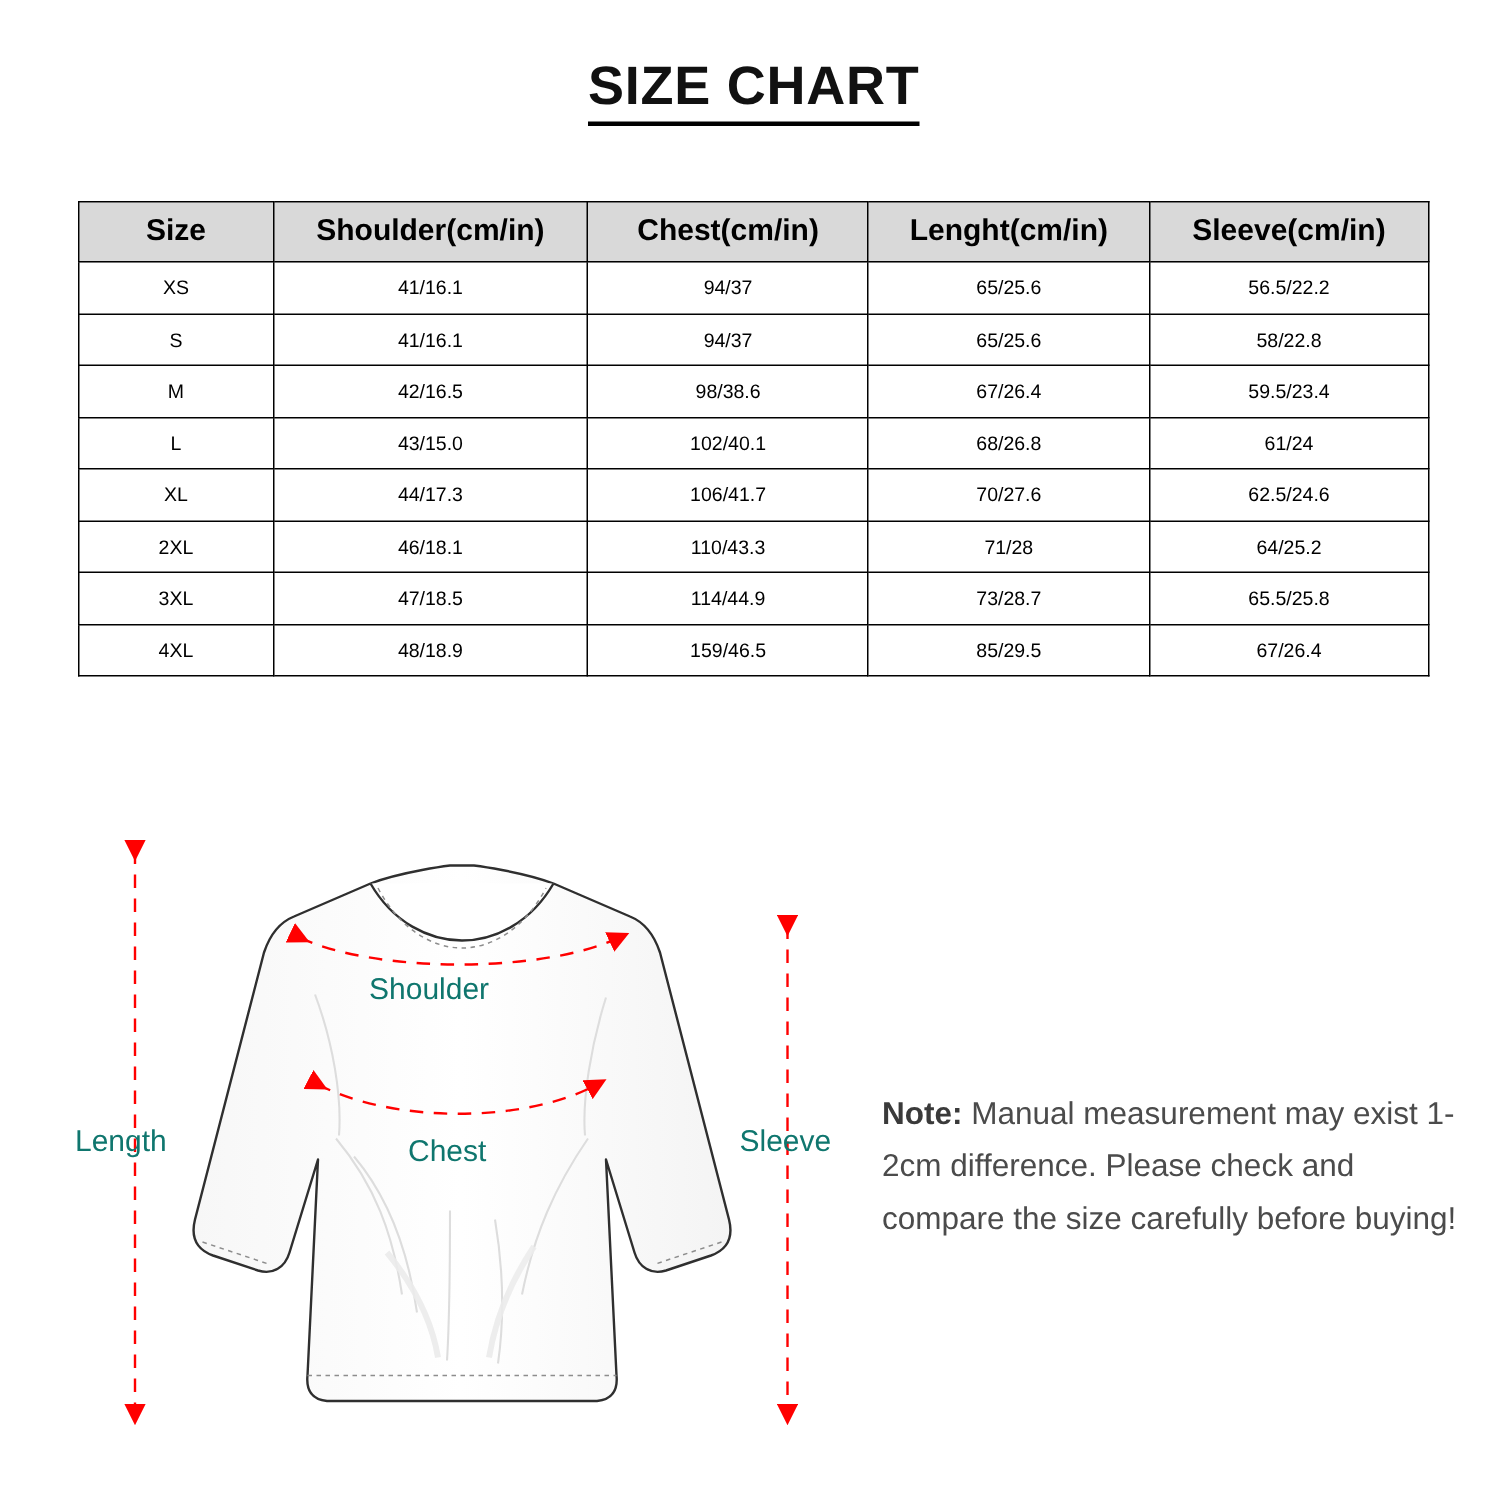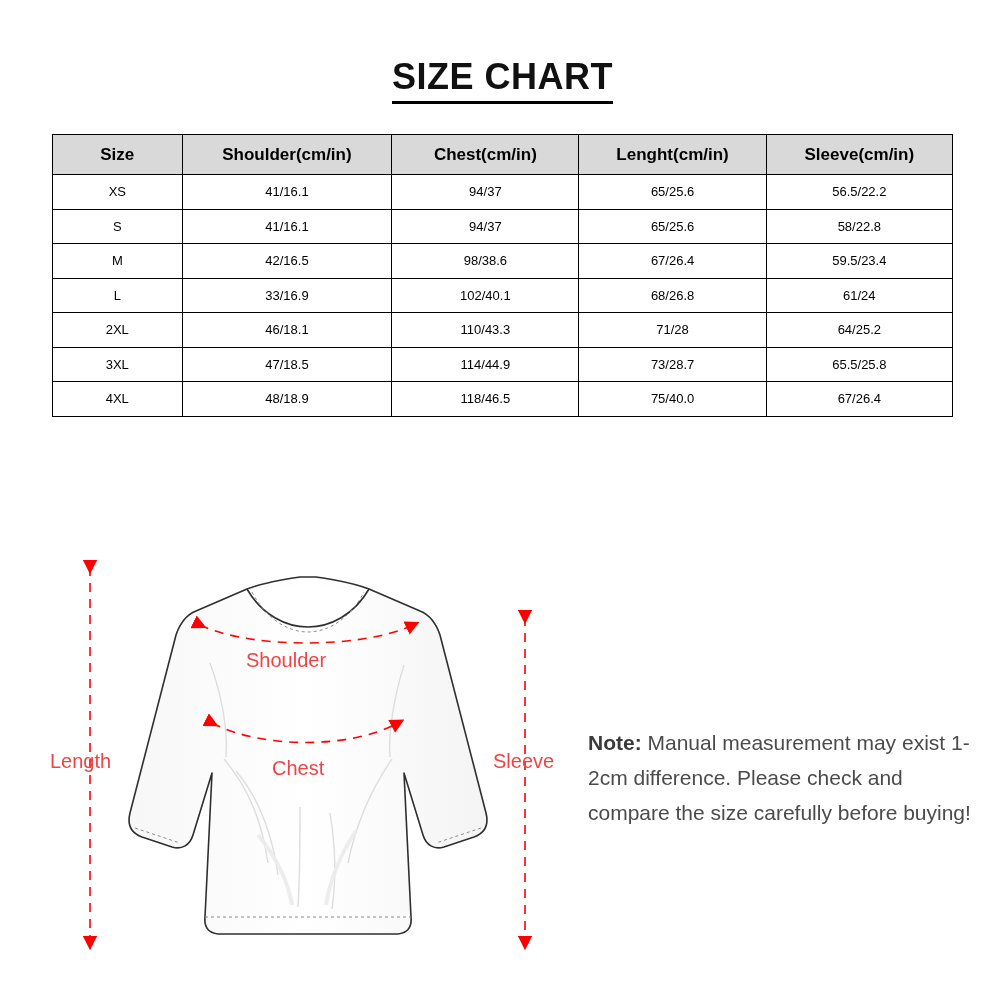--- a/index.html
+++ b/index.html
@@ -12,21 +12,21 @@
     height: 1005px;
     font-family: "Liberation Sans", sans-serif;
     color: #000;
     position: relative;
     overflow: hidden;
   }
 
   
   .title-wrap {
     text-align: center;
-    padding-top: 56px;
+    padding-top: 36px;
   }
   .title {
     display: inline-block;
     font-size: 36px;
     font-weight: bold;
     letter-spacing: 0.5px;
     border-bottom: 3px solid #000;
     padding-bottom: 3px;
     color: #111;
   }
@@ -49,21 +49,21 @@
     text-align: center;
     font-size: 13px;
     height: 33.5px;
     padding: 0;
     color: #000;
     font-weight: normal;
   }
   table.size-table thead th {
     background: #d9d9d9;
     font-weight: bold;
-    font-size: 17px;
+    font-size: 20px;
     height: 39px;
   }
   table.size-table col.c-size { width: 14.4%; }
   table.size-table col.c-sh   { width: 23.3%; }
   table.size-table col.c-ch   { width: 20.8%; }
   table.size-table col.c-le   { width: 20.8%; }
   table.size-table col.c-sl   { width: 20.7%; }
 
   
   .diagram {
@@ -73,21 +73,21 @@
     width: 1005px;
     height: 460px;
   }
   .diagram svg {
     position: absolute;
     left: 0;
     top: 0;
   }
   .label {
     position: absolute;
-    color: #ef4444;
+    color: #0f766e;
     font-size: 20px;
     font-family: "Liberation Sans", sans-serif;
     white-space: nowrap;
   }
   
 
   .note {
     position: absolute;
     left: 588px;
     top: 725px;
@@ -143,44 +143,51 @@
       </tr>
       <tr>
         <td>M</td>
         <td>42/16.5</td>
         <td>98/38.6</td>
         <td>67/26.4</td>
         <td>59.5/23.4</td>
       </tr>
       <tr>
         <td>L</td>
-        <td>33/16.9</td>
+        <td>43/15.0</td>
         <td>102/40.1</td>
         <td>68/26.8</td>
         <td>61/24</td>
+      </tr>
+      <tr>
+        <td>XL</td>
+        <td>44/17.3</td>
+        <td>106/41.7</td>
+        <td>70/27.6</td>
+        <td>62.5/24.6</td>
       </tr>
       <tr>
         <td>2XL</td>
         <td>46/18.1</td>
         <td>110/43.3</td>
         <td>71/28</td>
         <td>64/25.2</td>
       </tr>
       <tr>
         <td>3XL</td>
         <td>47/18.5</td>
         <td>114/44.9</td>
         <td>73/28.7</td>
         <td>65.5/25.8</td>
       </tr>
       <tr>
         <td>4XL</td>
         <td>48/18.9</td>
-        <td>118/46.5</td>
-        <td>75/40.0</td>
+        <td>159/46.5</td>
+        <td>85/29.5</td>
         <td>67/26.4</td>
       </tr>
     </tbody>
   </table>
 </div>
 
 <div class="diagram">
 
   <svg width="1005" height="460" viewBox="0 0 1005 460">
     <defs>

